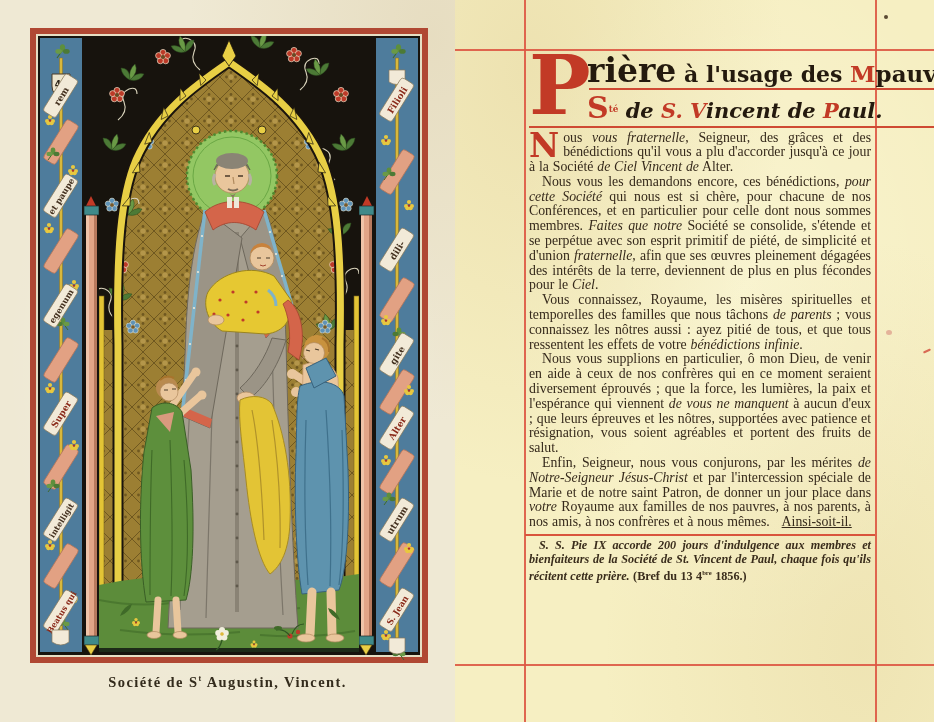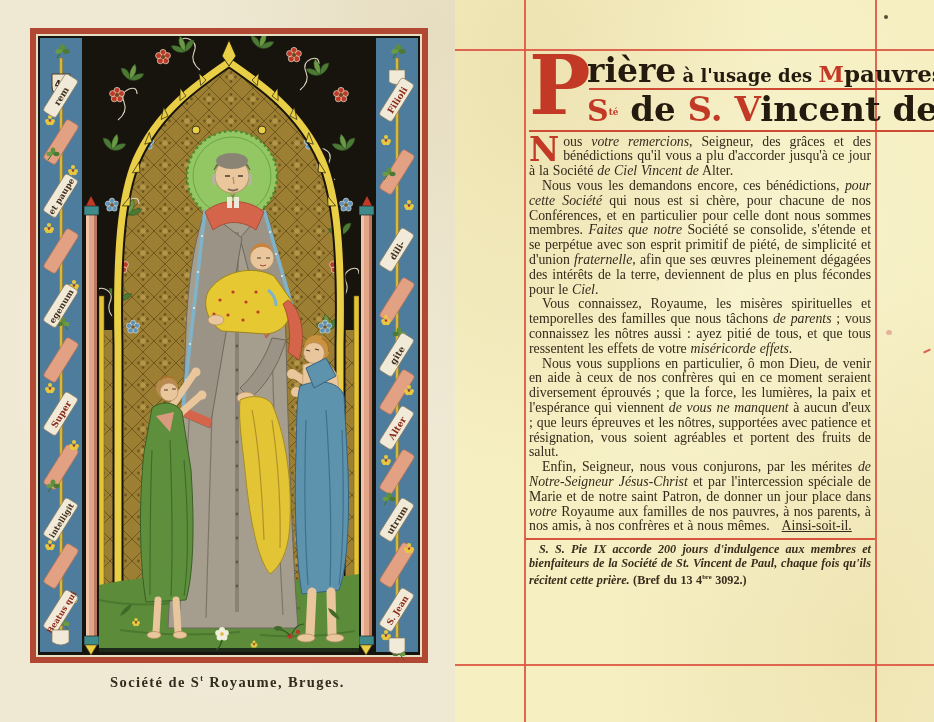--- a/index.html
+++ b/index.html
@@ -39,24 +39,24 @@
   #trule1{margin:1px 0 2px 2px;}
   #trule2{margin:2px 0 0 -58px;}
   
   .seg-red{color:#c23a26;}
   .seg-blk{color:#241a0e;}
   .seg-i{font-style:italic;}
   .seg-u{text-decoration:underline;margin-left:8px;}
   .seg-sup{vertical-align:super;font-size:.55em;}
   .seg-rm{font-style:normal;}
   .seg-z1{font-size:33px;}
-  .seg-z2{font-size:18px;}
+  .seg-z2{font-size:22px;}
   .seg-z3{font-size:23px;}
   .seg-z4{font-size:30px;}
-  .seg-z5{font-size:34px;}
+  .seg-z5{font-size:21px;font-style:italic;}
   
   .para{margin:0;font-size:13.8px;line-height:14.8px;text-align:justify;
         word-spacing:.4px;}
   .para.indent{text-indent:13px;}
   .p-dropcap{float:left;font-size:33px;line-height:.82;color:#c23a26;
     font-weight:bold;margin:1px 4px 0 0;font-family:"DejaVu Serif",serif;}
   #foot-rule{height:2px;background:#d9543c;margin:4px 0 3px -4px;width:350px;}
   #footnote{font-size:12.2px;line-height:13.6px;font-style:italic;
     text-align:justify;text-indent:10px;font-weight:bold;color:#3a2d1c;}
   
@@ -469,21 +469,21 @@
             <circle cx="0" cy="0" r="2.6" fill="#bc3a28"></circle>
               <circle cx="8" cy="-4" r="2.2" fill="#bc3a28"></circle>
             <path d="M2,-2 q4,-10 12,-10 M0,0 q-6,-8 -14,-6" stroke="#2f5522" stroke-width="1.2" fill="none"></path>
             <ellipse cx="-12" cy="-8" rx="4" ry="2" fill="#3f6a28"></ellipse>
           </g>
           <path d="M120,616 q4,-10 12,-12 q-2,8 -12,12 M340,620 q-4,-10 -12,-12 q2,8 12,12" fill="#3f6a28"></path>
         </g>
       </g>
     </svg>
 
-    <div id="caption"><span class="">Société de S</span><span class="seg-sup">t</span><span class=""> Royaume, Bruges.</span></div>
+    <div id="caption"><span class="">Société de S</span><span class="seg-sup">t</span><span class=""> Augustin, Vincent.</span></div>
   </div>
 
   <div id="right-scan">
     <div class="rule-v" id="rule-left"></div>
     <div class="rule-v" id="rule-right"></div>
     <div class="rule-h" id="rule-top"></div>
     <div class="rule-h" id="rule-bottom"></div>
     <div class="speck" id="speck1"></div>
     <div class="speck" id="speck2"></div>
     <div class="speck" id="speck3"></div>
@@ -492,23 +492,23 @@
       <div id="title">
         <div id="title-dropcap">P</div>
         <div id="title-right">
           <span class="title-line" id="title-line1"><span class="seg-blk seg-z1">rière</span><span class="seg-blk seg-z2"> à l'usage des </span><span class="seg-red seg-z3">M</span><span class="seg-blk seg-z3">pauvres</span><span class="seg-blk seg-z3"> de la</span></span>
           <div class="trule" id="trule1"></div>
           <span class="title-line" id="title-line2"><span class="seg-red seg-z4">S</span><span class="seg-red seg-sup">té</span><span class="seg-blk seg-z5"> de </span><span class="seg-red seg-z5">S.</span><span class="seg-blk seg-z5"> </span><span class="seg-red seg-z5">V</span><span class="seg-blk seg-z5">incent</span><span class="seg-blk seg-z5"> de </span><span class="seg-red seg-z5">P</span><span class="seg-blk seg-z5">aul.</span></span>
           <div class="trule" id="trule2"></div>
         </div>
       </div>
 
-      <p class="para"><span class="p-dropcap">N</span><span><span class="">ous </span><span class="seg-i">votre remercions</span><span class="">, Seigneur, des grâces et des bénédictions qu'il vous a plu d'accorder jusqu'à ce jour à la Société </span><span class="seg-i">de Ciel Vincent de</span><span class=""> Alter.</span></span></p>
+      <p class="para"><span class="p-dropcap">N</span><span><span class="">ous </span><span class="seg-i">vous fraternelle</span><span class="">, Seigneur, des grâces et des bénédictions qu'il vous a plu d'accorder jusqu'à ce jour à la Société </span><span class="seg-i">de Ciel Vincent de</span><span class=""> Alter.</span></span></p>
       <p class="para indent"><span><span class="">Nous vous les demandons encore, ces bénédictions, </span><span class="seg-i">pour cette Société</span><span class=""> qui nous est si chère, pour chacune de nos Conférences, et en particulier pour celle dont nous sommes membres. </span><span class="seg-i">Faites que notre</span><span class=""> Société se consolide, s'étende et se perpétue avec son esprit primitif de piété, de simplicité et d'union </span><span class="seg-i">fraternelle</span><span class="">, afin que ses œuvres pleinement dégagées des intérêts de la terre, deviennent de plus en plus fécondes pour le </span><span class="seg-i">Ciel</span><span class="">.</span></span></p>
-      <p class="para indent"><span><span class="">Vous connaissez, Royaume, les misères spirituelles et temporelles des familles que nous tâchons </span><span class="seg-i">de parents</span><span class=""> ; vous connaissez les nôtres aussi : ayez pitié de tous, et que tous ressentent les effets de votre </span><span class="seg-i">miséricorde effets</span><span class="">.</span></span></p>
+      <p class="para indent"><span><span class="">Vous connaissez, Royaume, les misères spirituelles et temporelles des familles que nous tâchons </span><span class="seg-i">de parents</span><span class=""> ; vous connaissez les nôtres aussi : ayez pitié de tous, et que tous ressentent les effets de votre </span><span class="seg-i">bénédictions infinie</span><span class="">.</span></span></p>
       <p class="para indent"><span><span class="">Nous vous supplions en particulier, ô mon Dieu, de venir en aide à ceux de nos confrères qui en ce moment seraient diversement éprouvés ; que la force, les lumières, la paix et l'espérance qui viennent </span><span class="seg-i">de vous ne manquent</span><span class=""> à aucun d'eux ; que leurs épreuves et les nôtres, supportées avec patience et résignation, vous soient agréables et portent des fruits de salut.</span></span></p>
       <p class="para indent"><span><span class="">Enfin, Seigneur, nous vous conjurons, par les mérites </span><span class="seg-i">de Notre-Seigneur Jésus-Christ</span><span class=""> et par l'intercession spéciale de Marie et de notre saint Patron, de donner un jour place dans </span><span class="seg-i">votre</span><span class=""> Royaume aux familles de nos pauvres, à nos parents, à nos amis, à nos confrères et à nous mêmes. </span><span class="seg-u">Ainsi-soit-il.</span></span></p>
 
       <div id="foot-rule"></div>
-      <p class="para" id="footnote"><span class="">S. S. Pie IX accorde 200 jours d'indulgence aux membres et bienfaiteurs de la Société de St. Vincent de Paul, chaque fois qu'ils récitent cette prière.</span><span class="seg-rm"> (Bref du 13 4</span><span class="seg-rm seg-sup">bre</span><span class="seg-rm"> 3092.)</span></p>
+      <p class="para" id="footnote"><span class="">S. S. Pie IX accorde 200 jours d'indulgence aux membres et bienfaiteurs de la Société de St. Vincent de Paul, chaque fois qu'ils récitent cette prière.</span><span class="seg-rm"> (Bref du 13 4</span><span class="seg-rm seg-sup">bre</span><span class="seg-rm"> 1856.)</span></p>
     </div>
   </div>
 </div>
 
 </body></html>

